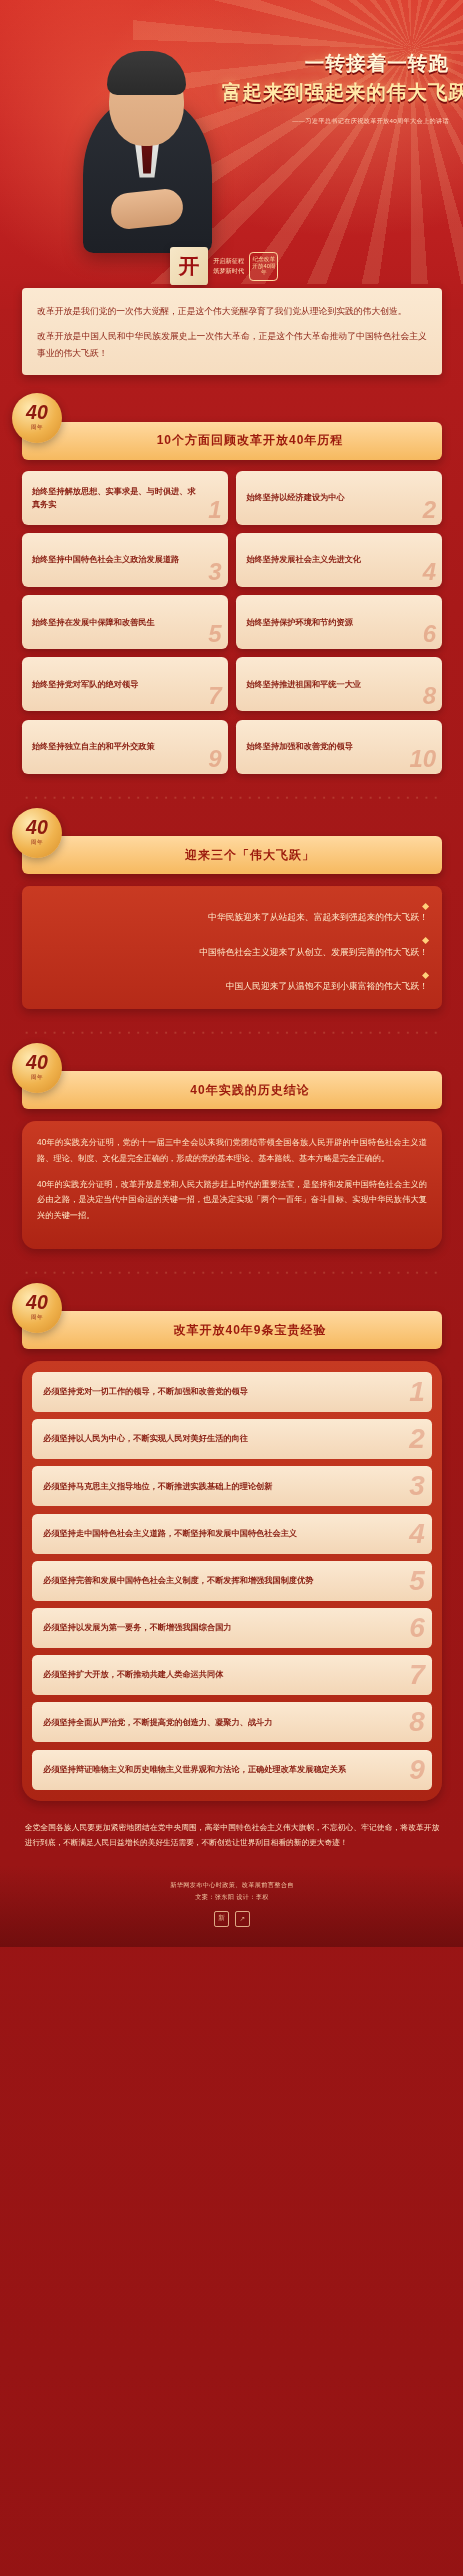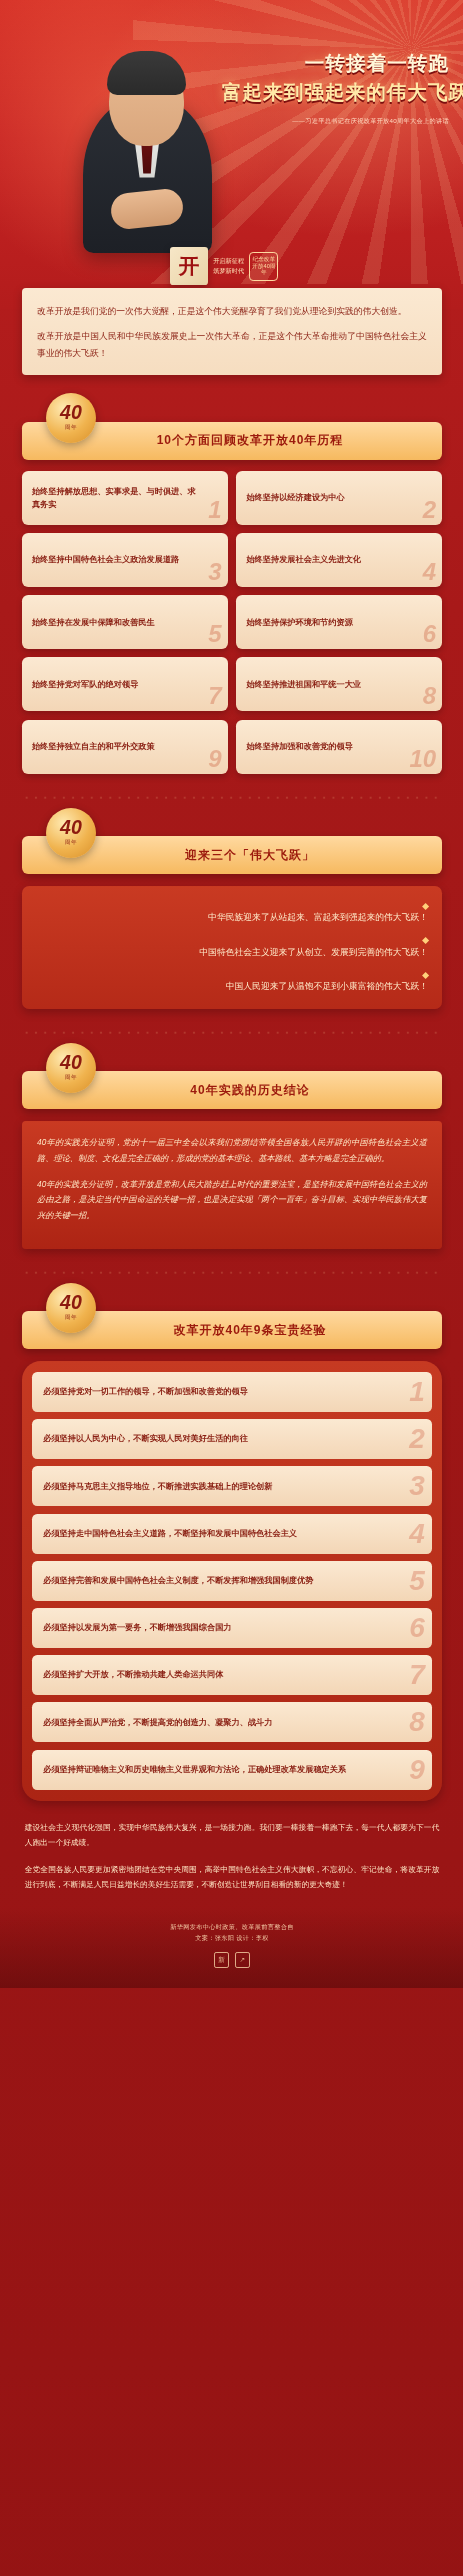--- a/index.html
+++ b/index.html
@@ -200,21 +200,21 @@
   .card p:last-child { margin-bottom: 0; }
 
   
   .section {
     position: relative;
     margin: 0 0 5.2px 0;
     padding-top: 14.4px;
   }
   .badge40 {
     position: absolute;
-    left: 46px;
+    left: 12px;
     top: 0;
     width: 50px;
     height: 50px;
     z-index: 5;
     border-radius: 50%;
     background: radial-gradient(circle at 35% 30%, #ffe9b0, #f0b34e 55%, #d98f28 100%);
     box-shadow: 0 2.6px 8.2px rgba(0,0,0,0.3);
     display: flex;
     flex-direction: column;
     align-items: center;
@@ -310,24 +310,23 @@
     margin-top: 4.6px;
     width: 5.2px; height: 5.2px;
     background: #ffd07a;
     transform: rotate(45deg);
   }
 
   
   .panel {
     margin: 11.3px 21.6px 17.5px 21.6px;
     background: linear-gradient(180deg, #c93a22 0%, #ad2414 100%);
-    border-radius: 4px;
+    border-radius: 14px;
     padding: 14.4px 15.5px;
     box-shadow: 0 3.1px 9.3px rgba(0,0,0,0.22);
-    font-style: italic;
   }
   .panel p {
     margin: 0 0 10.3px 0;
     font-size: 8.2px;
     line-height: 1.9;
     color: #ffe8c6;
     text-align: justify;
   }
   .panel p:last-child { margin-bottom: 11px; }
 
@@ -599,21 +598,20 @@
         <div class="num">8</div>
       </div>
       <div class="exp-item">
         <div class="txt">必须坚持辩证唯物主义和历史唯物主义世界观和方法论，正确处理改革发展稳定关系</div>
         <div class="num">9</div>
       </div>
     </div>
   </div>
 
   <div class="closing">
-    <p>建设社会主义现代化强国，实现中华民族伟大复兴，是一场接力跑。我们要一棒接着一棒跑下去，每一代人都要为下一代人跑出一个好成绩。</p>
     <p>全党全国各族人民要更加紧密地团结在党中央周围，高举中国特色社会主义伟大旗帜，不忘初心、牢记使命，将改革开放进行到底，不断满足人民日益增长的美好生活需要，不断创造让世界刮目相看的新的更大奇迹！</p>
   </div>
 
   <div class="footer">
     <div class="line">新华网发布中心时政策、改革展前言整合自</div>
     <div class="line">文案：张东阳  设计：李权</div>
     <div class="logo-row">
       <div class="logo-box">新</div>
       <div class="logo-box">↗</div>
     </div>

